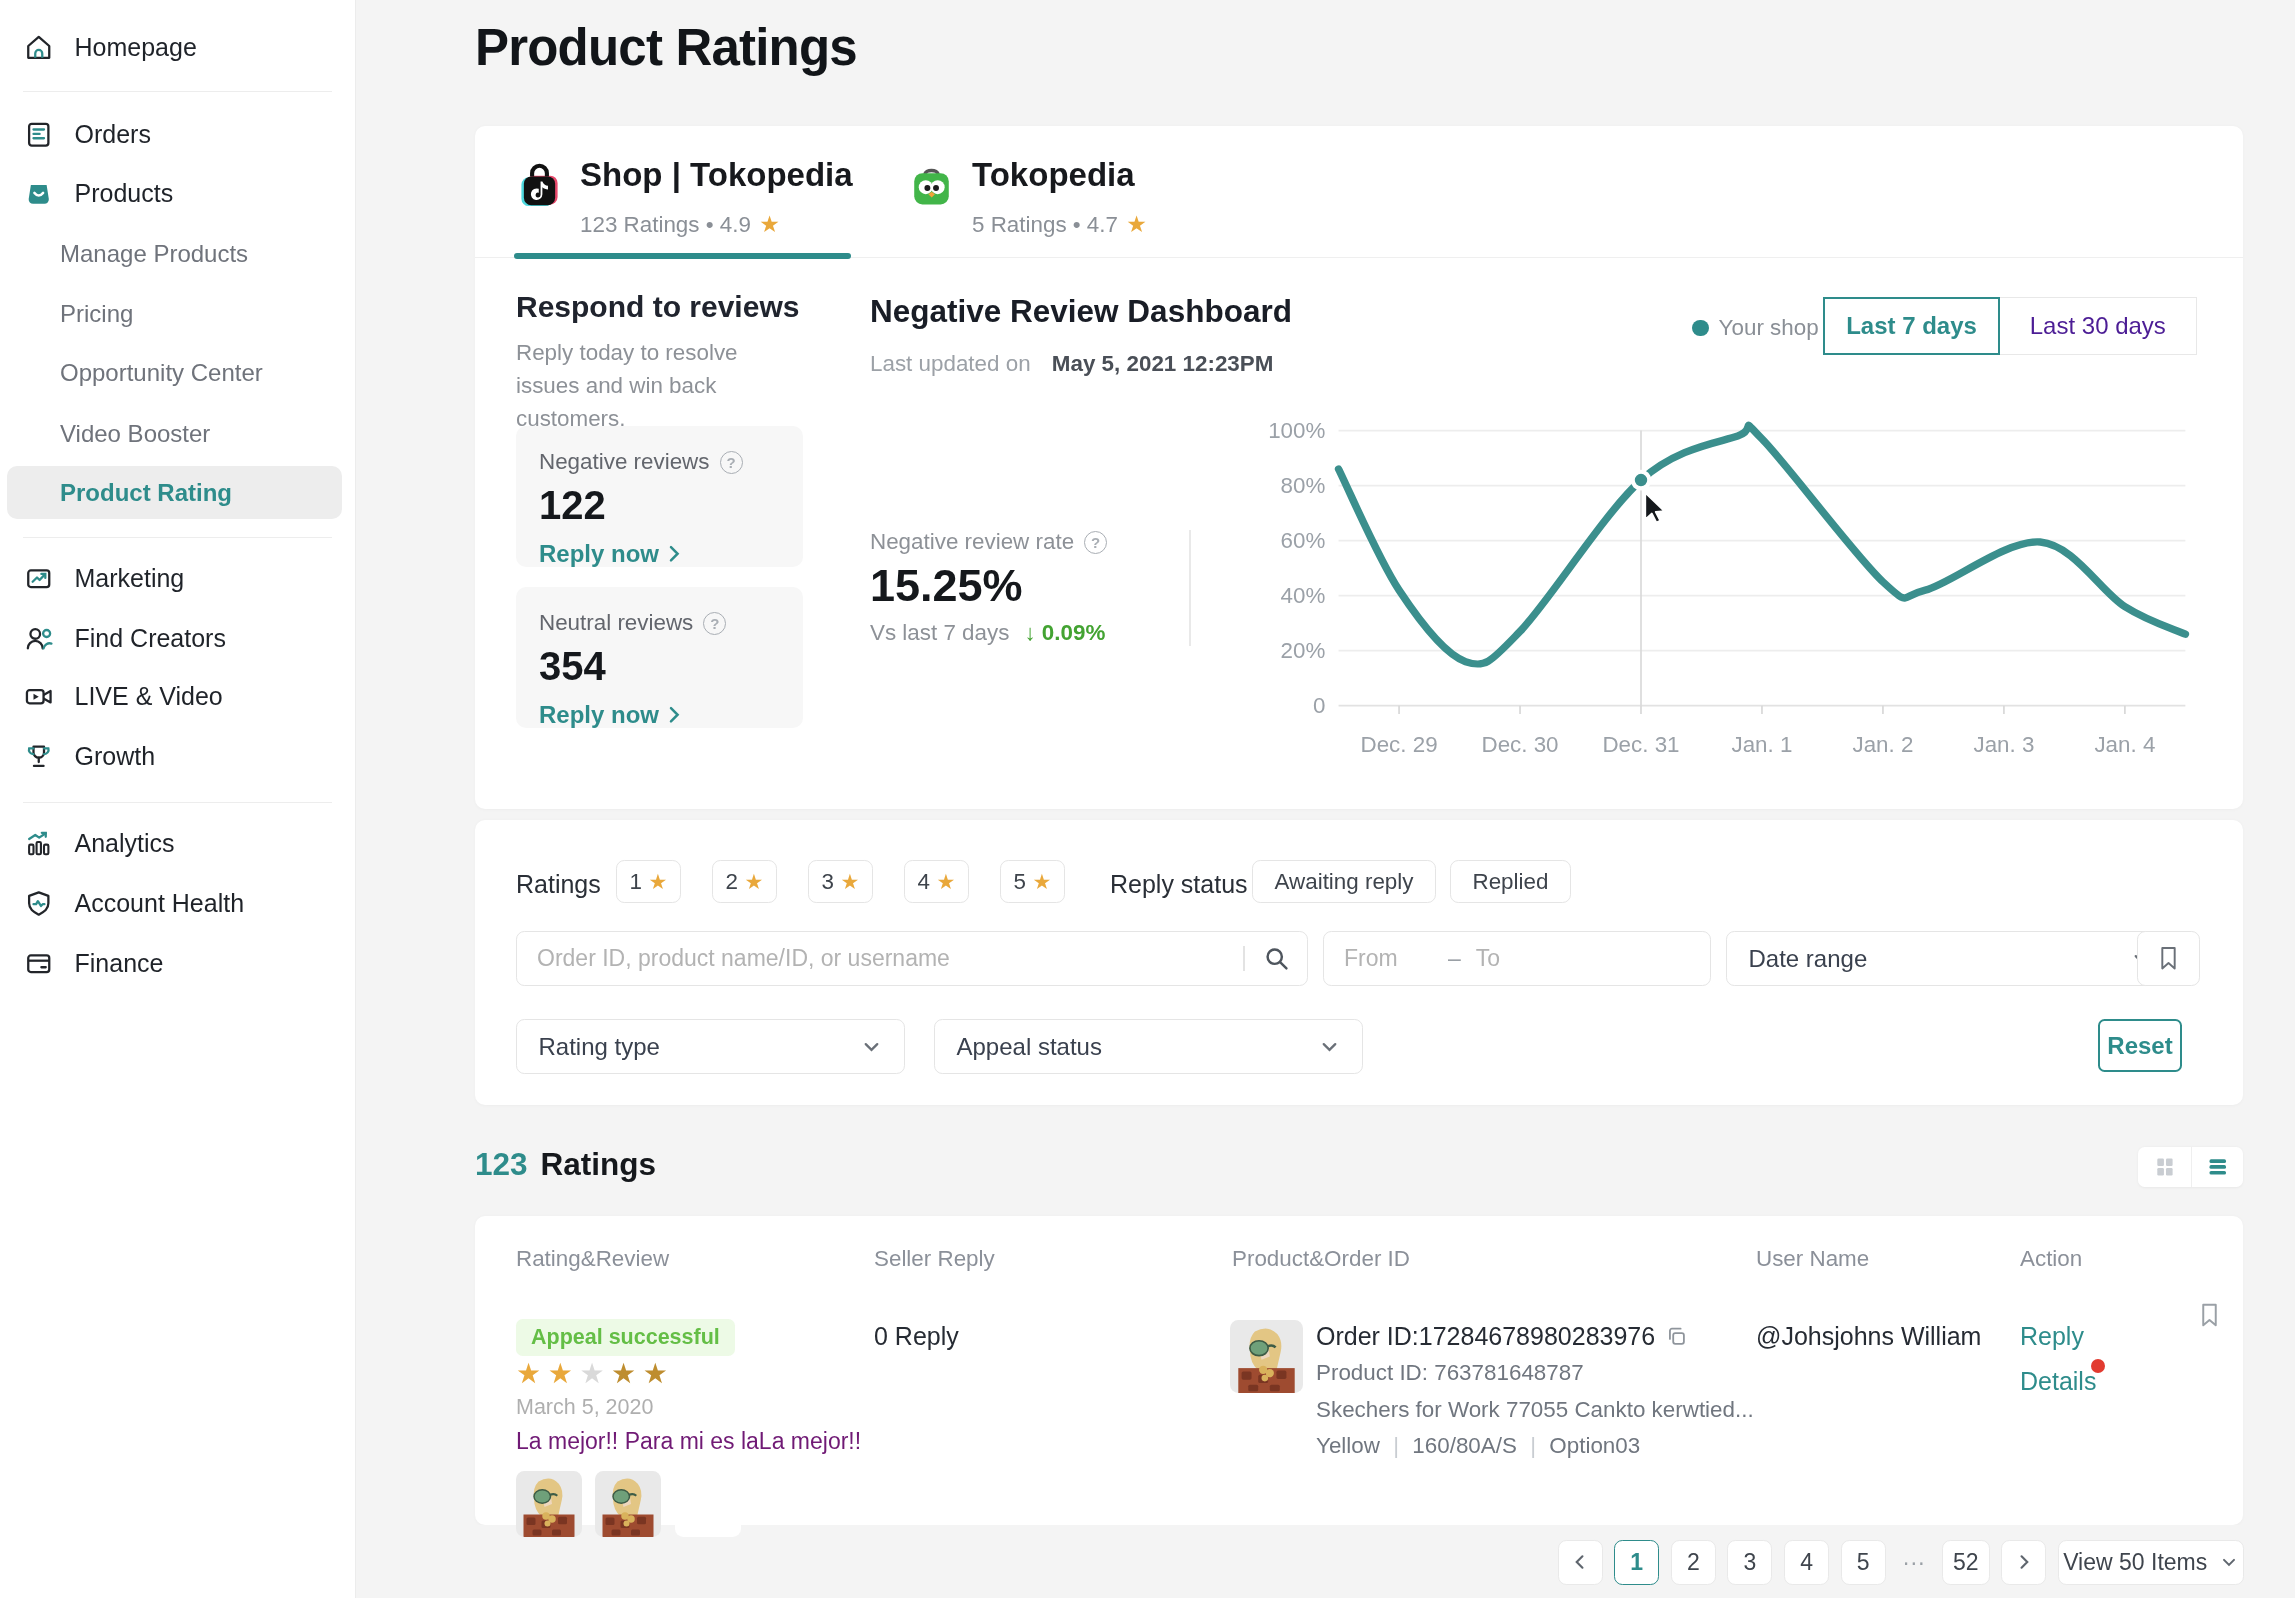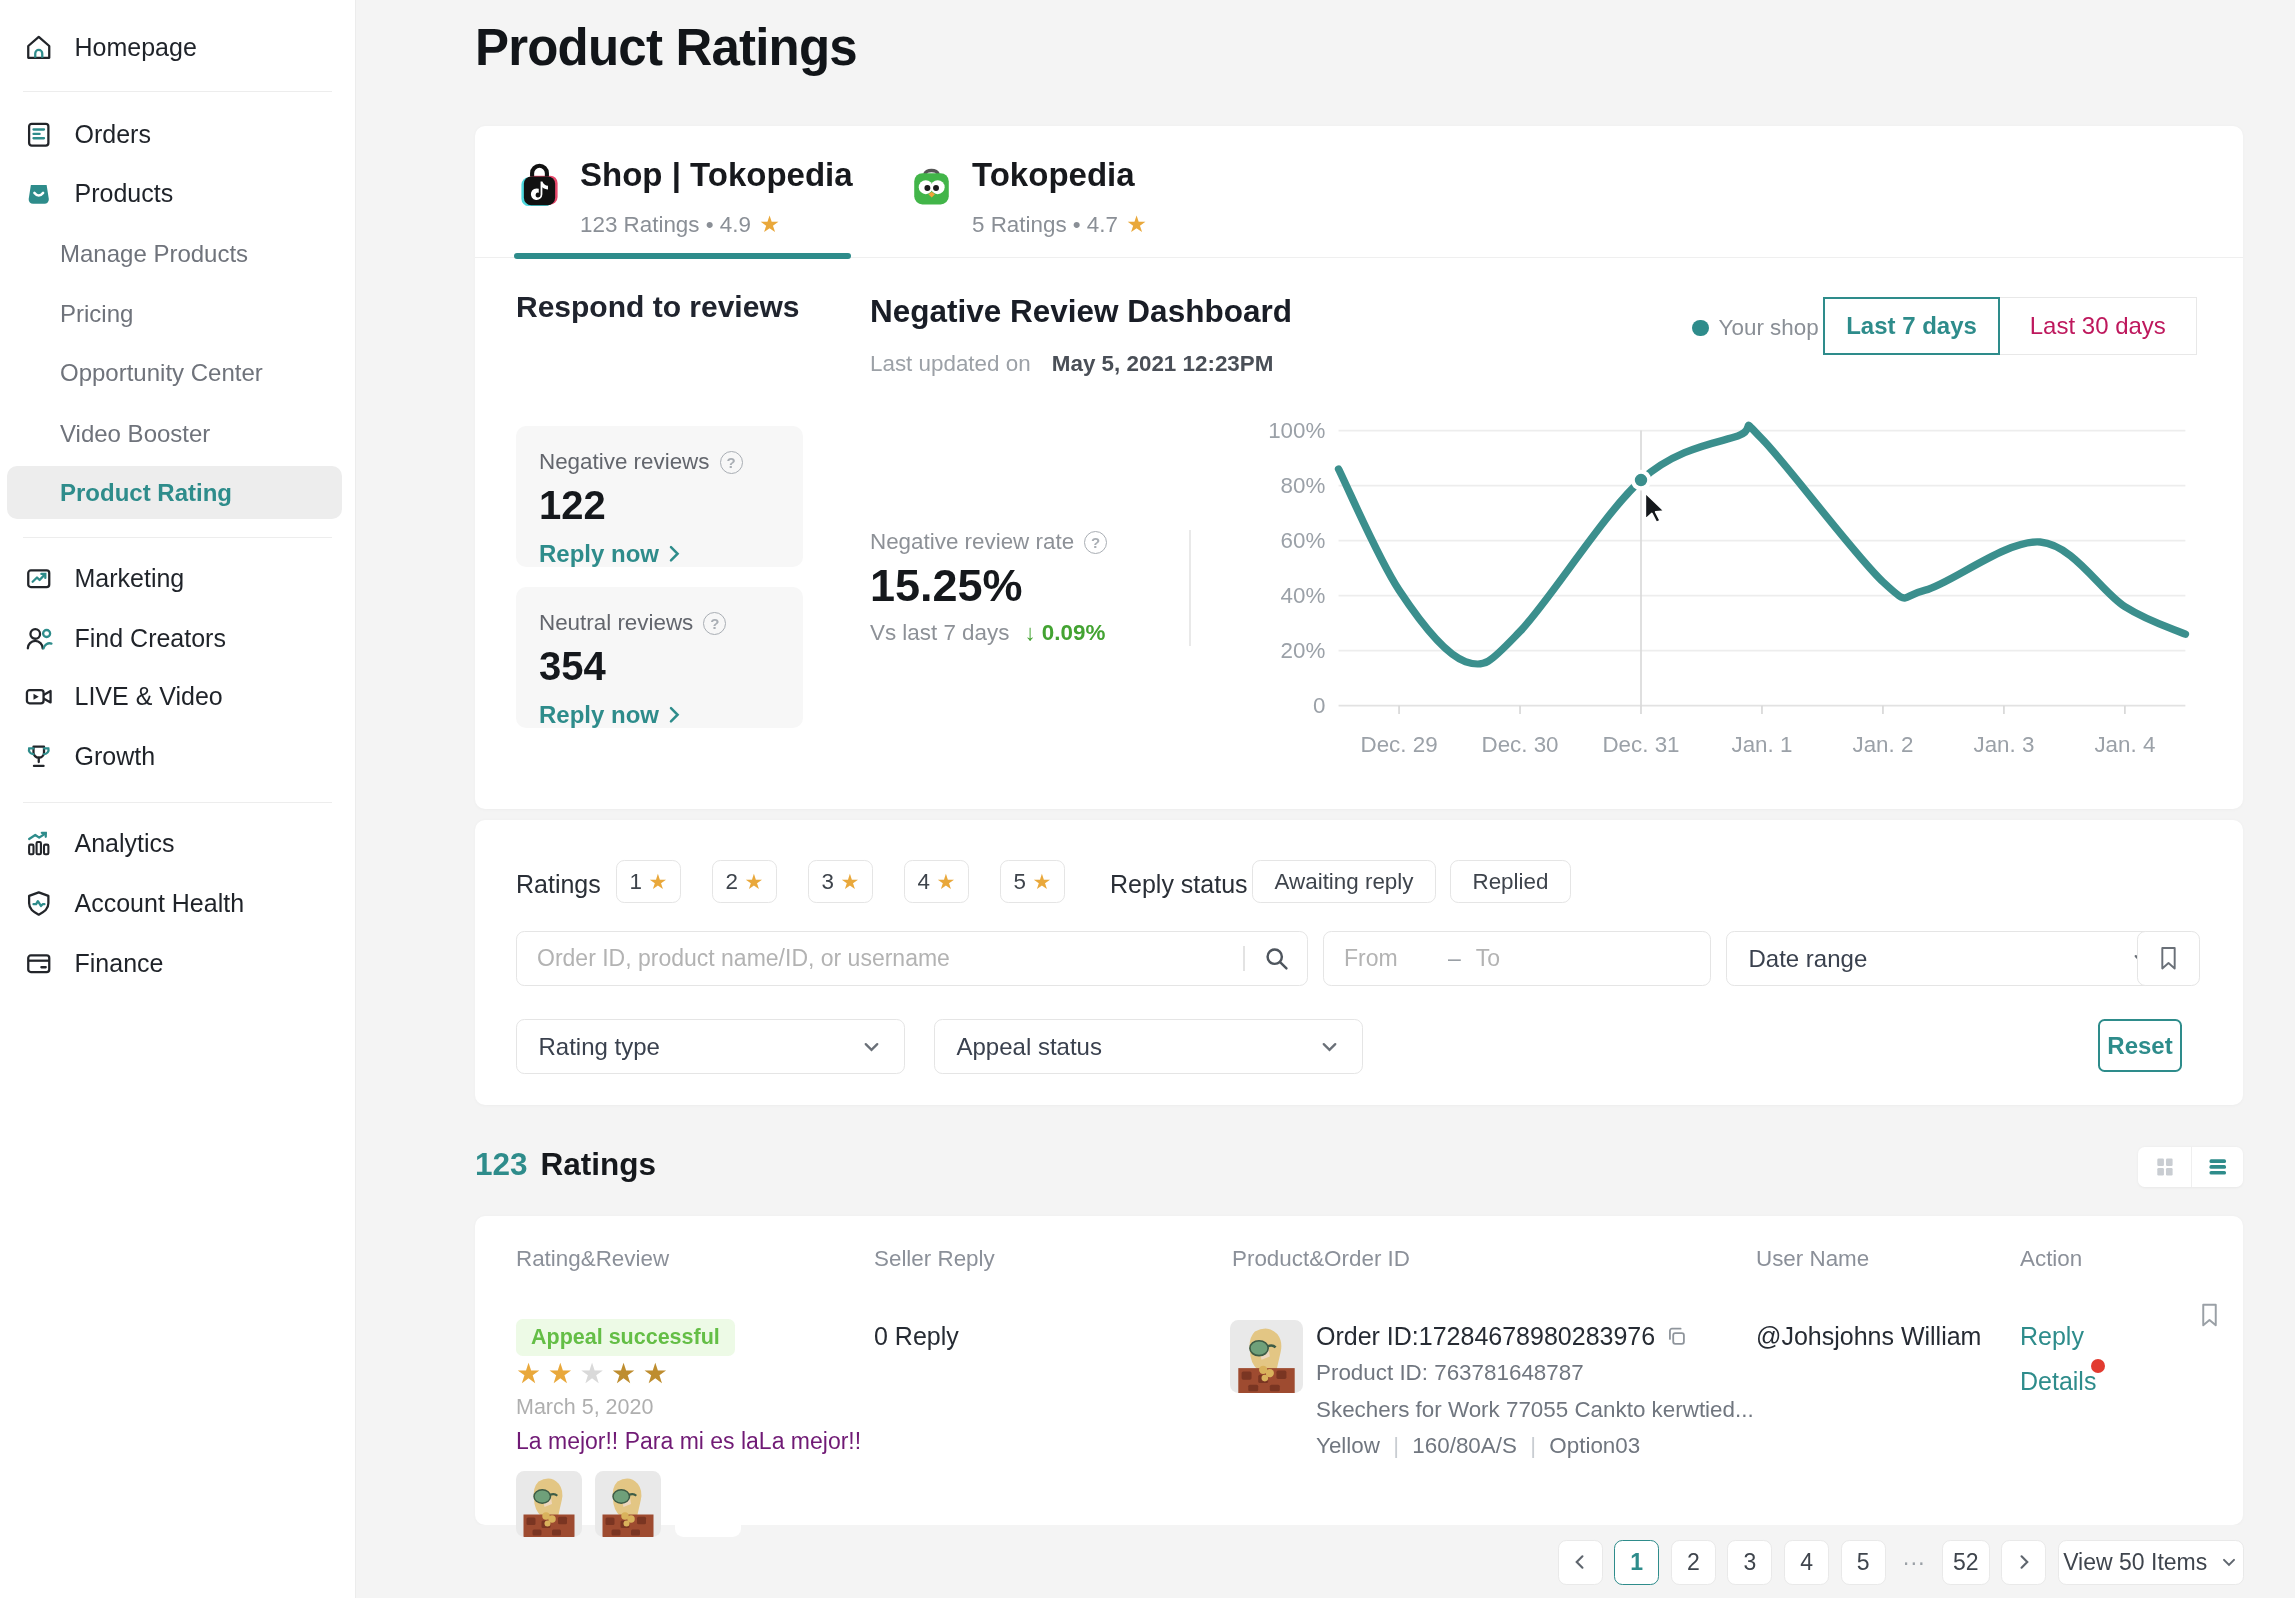--- a/index.html
+++ b/index.html
@@ -34,21 +34,21 @@
   .muted { color:#8D9197; }
   .qicon { display:inline-flex; align-items:center; justify-content:center; width:23px; height:23px; border:1.7px solid #A9AEB4; border-radius:50%; color:#A9AEB4; font-size:15px; font-weight:700; }
 
   .mini-card { position:absolute; left:41px; width:287px; height:141px; background:#F7F7F7; border-radius:10px; padding:23px; }
   .mini-label { font-size:22.4px; color:#63666D; display:flex; gap:10px; align-items:center; }
   .mini-count { font-size:40px; font-weight:800; color:#15181C; margin-top:8.3px; }
   .mini-action { display:flex; align-items:center; gap:6.6px; margin-top:11.6px; font-size:24px; font-weight:600; color:#2E8C8B; cursor:pointer; }
 
   .range-btn { height:58px; display:flex; align-items:center; justify-content:center; background:#fff; font-size:24px; cursor:pointer; }
   .range-btn.active { border:2.5px solid #2E8C8B; color:#2E8C8B; font-weight:600; z-index:2; }
-  .range-btn.idle { border:1.7px solid #E8E8E8; color:#be185d; margin-left:-1.7px; }
+  .range-btn.idle { border:1.7px solid #E8E8E8; color:#4c1d95; margin-left:-1.7px; }
 
   
   .chip { height:43px; border:1.7px solid #E5E5E5; border-radius:8.3px; background:#fff; display:flex; align-items:center; justify-content:center; gap:6.6px; font-size:22.4px; color:#3E444C; cursor:pointer; }
   .inbox { position:absolute; border:1.7px solid #E5E5E5; border-radius:8.3px; background:#fff; height:55px; display:flex; align-items:center; }
   .inbox input { border:none; outline:none; font-size:23px; color:#333; background:transparent; font-family:inherit; }
   .inbox input::placeholder { color:#B3B3B3; }
   .sel-label { font-size:24px; color:#3A414E; }
   .filter-label { font-size:25px; color:#2A2F37; }
 
   .reset-btn { position:absolute; left:1623px; top:199px; width:84px; height:53px; border:2.5px solid #2E8C8B; border-radius:6.6px; color:#2E8C8B; font-size:24px; font-weight:600; display:flex; align-items:center; justify-content:center; background:#fff; cursor:pointer; }
@@ -242,20 +242,21 @@
     <div class="tab-title" style="left:497px; top:30px">Tokopedia</div>
     <div class="tab-sub" style="left:497px; top:85px">
       <span>5 Ratings • 4.7</span>
         <span class="tab-star">★</span>
     </div>
 
     <div class="tabs-divider"></div>
     <div class="tab-underline"></div>
 
     <div class="abs sec-title" style="left:41px; top:164px">Respond to reviews</div>
+    <div class="abs muted" style="left:41px; top:210px; width:278px; font-size:22.4px; line-height:33px">Reply today to resolve issues and win back customers.</div>
 
     <div class="mini-card" style="top:300px">
       <div class="mini-label">
           <span>Negative reviews</span>
           <span class="qicon">?</span>
         </div>
       <div class="mini-count">122</div>
       <div class="mini-action">
         <span>Reply now</span>
         <svg width="16.6" height="21.5" viewBox="0 0 20 26">

